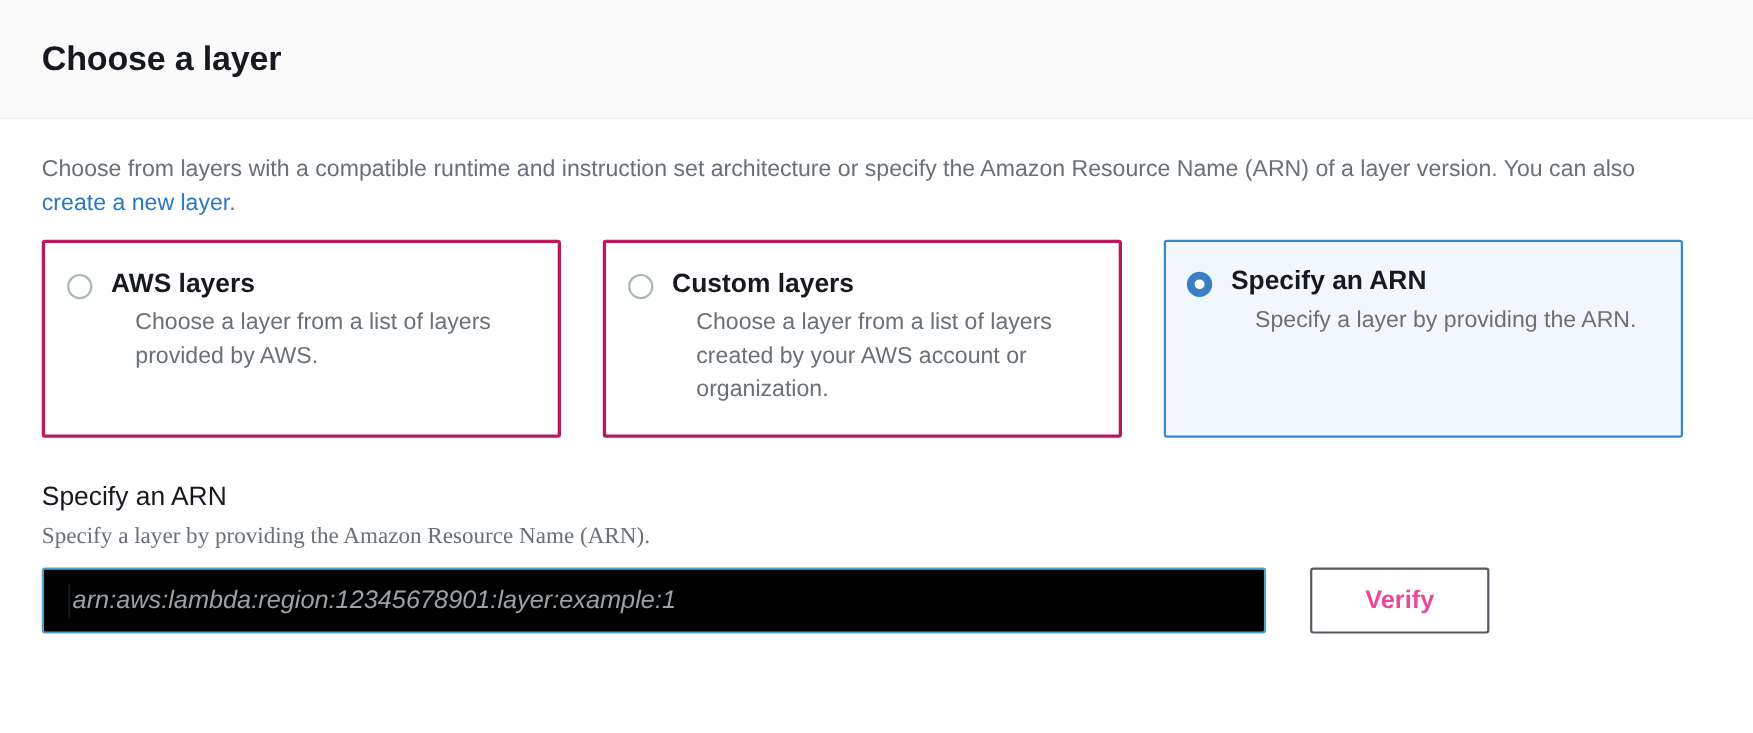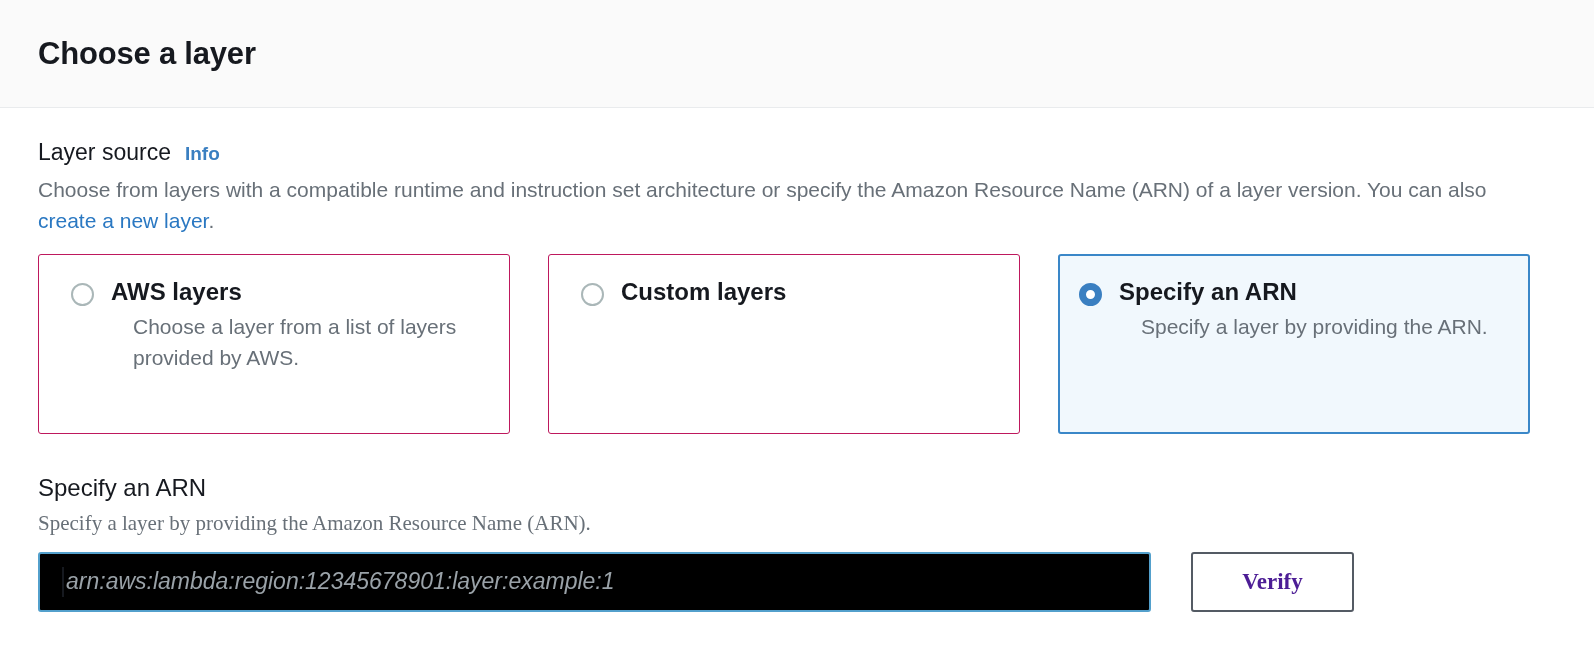--- a/index.html
+++ b/index.html
@@ -79,24 +79,24 @@
   
   .card-row {
     display: flex;
     gap: 38px;
     margin-bottom: 38px;
   }
   .radio-card {
     width: 472px;
     min-height: 180px;
     box-sizing: border-box;
-    border: 1px solid #be185d;
+    border: 3px solid #be185d;
     border-radius: 3px;
     background: #ffffff;
-    padding: 22px 20px 20px 32px;
+    padding: 22px 20px 20px 20px;
     display: flex;
     align-items: flex-start;
     gap: 17px;
     cursor: pointer;
   }
   .radio-card.selected {
     border: 2px solid #3a87c8;
     background: #f1f8fd;
     padding: 21px 19px 19px 19px;
   }
@@ -178,64 +178,61 @@
     white-space: nowrap;
   }
 
   .verify-button {
     width: 163px;
     height: 60px;
     box-sizing: border-box;
     border: 2px solid #545b64;
     border-radius: 3px;
     background: #ffffff;
-    color: #4c1d95;
-    font-family: Liberation Serif, serif;
+    color: #ec4899;
+    font-family: Liberation Sans, sans-serif;
     font-size: 23px;
     font-weight: bold;
     cursor: pointer;
     display: flex;
     align-items: center;
     justify-content: center;
   }
 </style>
 </head>
 <body>
 
 <div class="panel">
 
   <div class="panel-header">
     <div class="panel-title">Choose a layer</div>
   </div>
 
   <div class="panel-body">
 
-    <div class="field-label-row">
-      <span class="field-label">Layer source</span>
-      <span class="info-link">Info</span>
-    </div>
 
     <p class="field-desc">
       <span>Choose from layers with a compatible runtime and instruction set architecture or specify the Amazon Resource Name (ARN) of a layer version. You can also </span><span class="inline-link">create a new layer</span><span>.</span>
     </p>
 
     <div class="card-row">
 
       <div class="radio-card">
         <span class="radio-outer"></span>
         <span class="card-text">
           <span class="card-title" style="display: block;">AWS layers</span>
           <span class="card-desc" style="display: block;">Choose a layer from a list of layers provided by AWS.</span>
         </span>
       </div>
 
       <div class="radio-card">
         <span class="radio-outer"></span>
         <span class="card-text">
           <span class="card-title" style="display: block;">Custom layers</span>
+          <span class="card-desc" style="display: block;">Choose a layer from a list of layers created by your AWS account or organization.</span>
         </span>
       </div>
 
       <div class="radio-card selected">
         <span class="radio-outer"></span>
         <span class="card-text">
           <span class="card-title" style="display: block;">Specify an ARN</span>
           <span class="card-desc" style="display: block;">Specify a layer by providing the ARN.</span>
         </span>
       </div>

